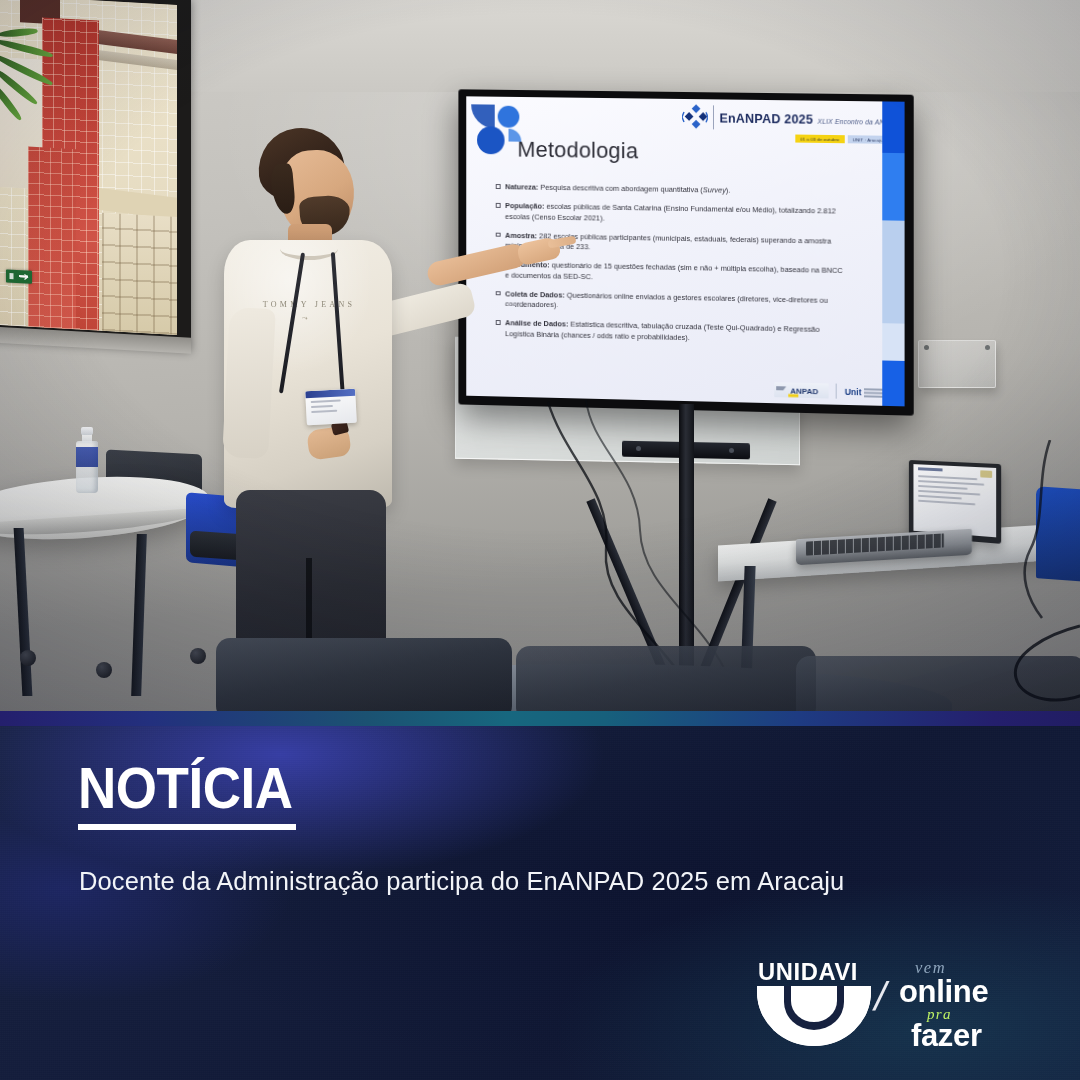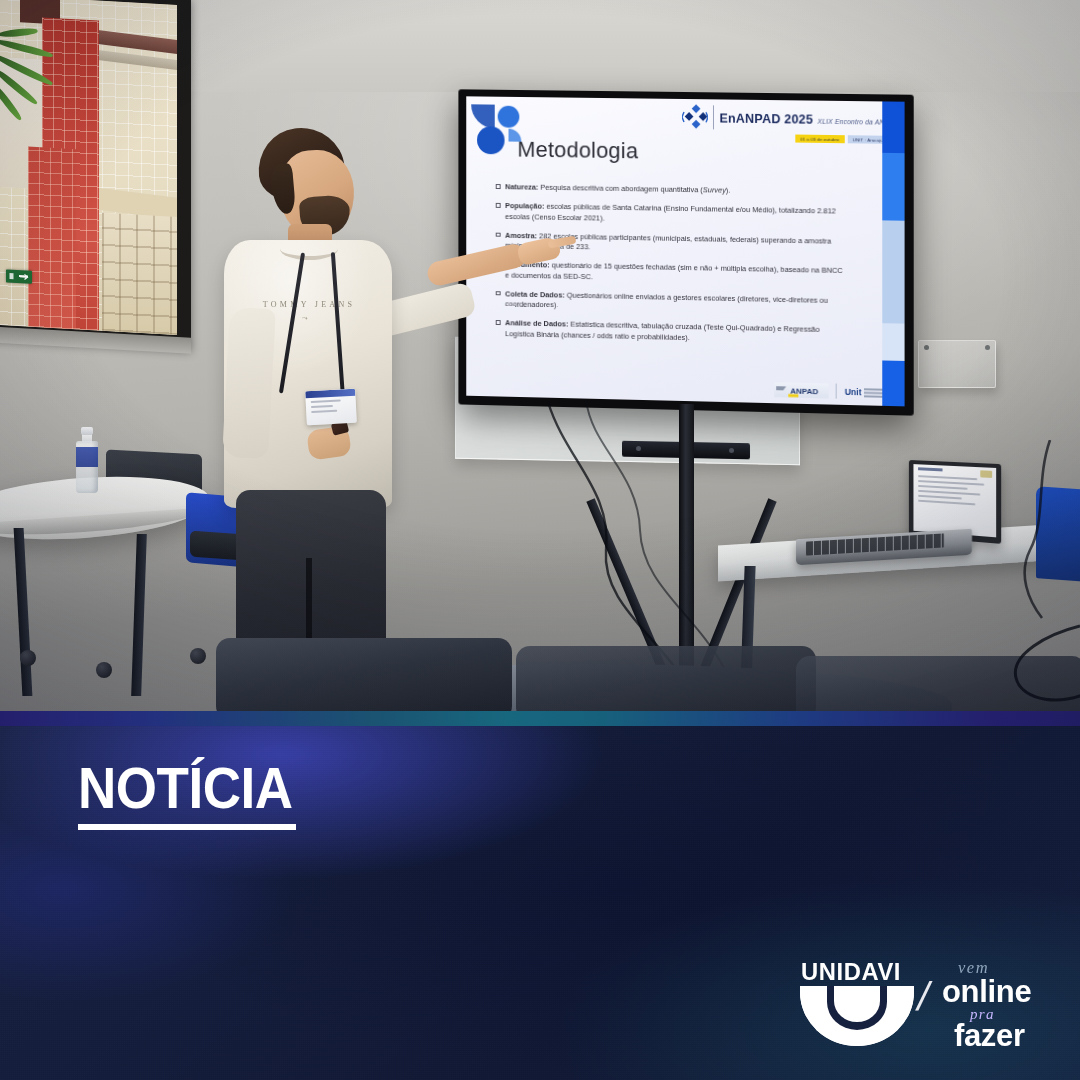--- a/index.html
+++ b/index.html
@@ -574,21 +574,21 @@
     width:218px; height:6px; background:#fff;
   }
   #headline {
     position:absolute; left:79px; top:864px; right:120px;
     font-size:25.5px; font-weight:400; color:#f2f4f8;
     letter-spacing:.1px; line-height:1.35;
   }
 
   
   #logo {
-    position:absolute; left:798px; top:956px;
+    position:absolute; left:755px; top:956px;
     width:250px; height:92px;
     display:flex; align-items:center;
   }
   .logo-unidavi { position:relative; width:118px; height:92px; }
   .logo-word {
     position:absolute; left:3px; top:2px;
     font-size:24.5px; font-weight:700; color:#fff;
     letter-spacing:.6px;
     transform:scaleX(0.97); transform-origin:left center;
   }
@@ -607,21 +607,21 @@
     font-family:"Liberation Serif", serif; font-style:italic;
     font-size:16.5px; color:#8fa6bd; letter-spacing:1.6px;
   }
   .tag-fazer {
     position:absolute; left:2px; top:18px;
     font-size:31px; font-weight:700; color:#fff; letter-spacing:-0.3px;
   }
   .tag-pra {
     position:absolute; left:30px; top:50px;
     font-family:"Liberation Serif", serif; font-style:italic;
-    font-size:15px; color:#c4b5fd; letter-spacing:1.4px;
+    font-size:15px; color:#bef264; letter-spacing:1.4px;
   }
   .tag-valer {
     position:absolute; left:14px; top:62px;
     font-size:31px; font-weight:700; color:#fff; letter-spacing:-0.3px;
   }
 </style>
 </head>
 <body>
 
 <div id="card">
@@ -865,20 +865,21 @@
 
   <div id="accent"></div>
 
   <div id="banner">
     <div class="banner-bg"></div>
     <div class="banner-noise"></div>
   </div>
 
   <div id="kicker">NOTÍCIA</div>
   <div id="kicker-rule"></div>
+  <div id="headline">Docente da Administração participa do EnANPAD 2025 em Aracaju</div>
 
   <div id="logo">
     <div class="logo-unidavi">
       <span class="logo-word">UNIDAVI</span>
       <svg class="logo-bowl" viewBox="0 0 114 60">
         <path d="M0 0 H114 V6 A57 54 0 0 1 0 6 Z" fill="#ffffff"></path>
         <path d="M30 0 H84 A27 30 0 0 1 30 0 Z" fill="#16213f"></path>
         <path d="M36 14 A21 24 0 0 0 78 14 L78 2 A21 18 0 0 1 36 2 Z" fill="#16213f" opacity="0"></path>
         <path d="M57 60 A57 54 0 0 1 0 6 L0 0 H114 V6 A57 54 0 0 1 57 60 Z" fill="#ffffff"></path>
         <path d="M57 44 A30 28 0 0 0 87 16 L87 0 L27 0 L27 16 A30 28 0 0 0 57 44 Z" fill="#16213f"></path>

